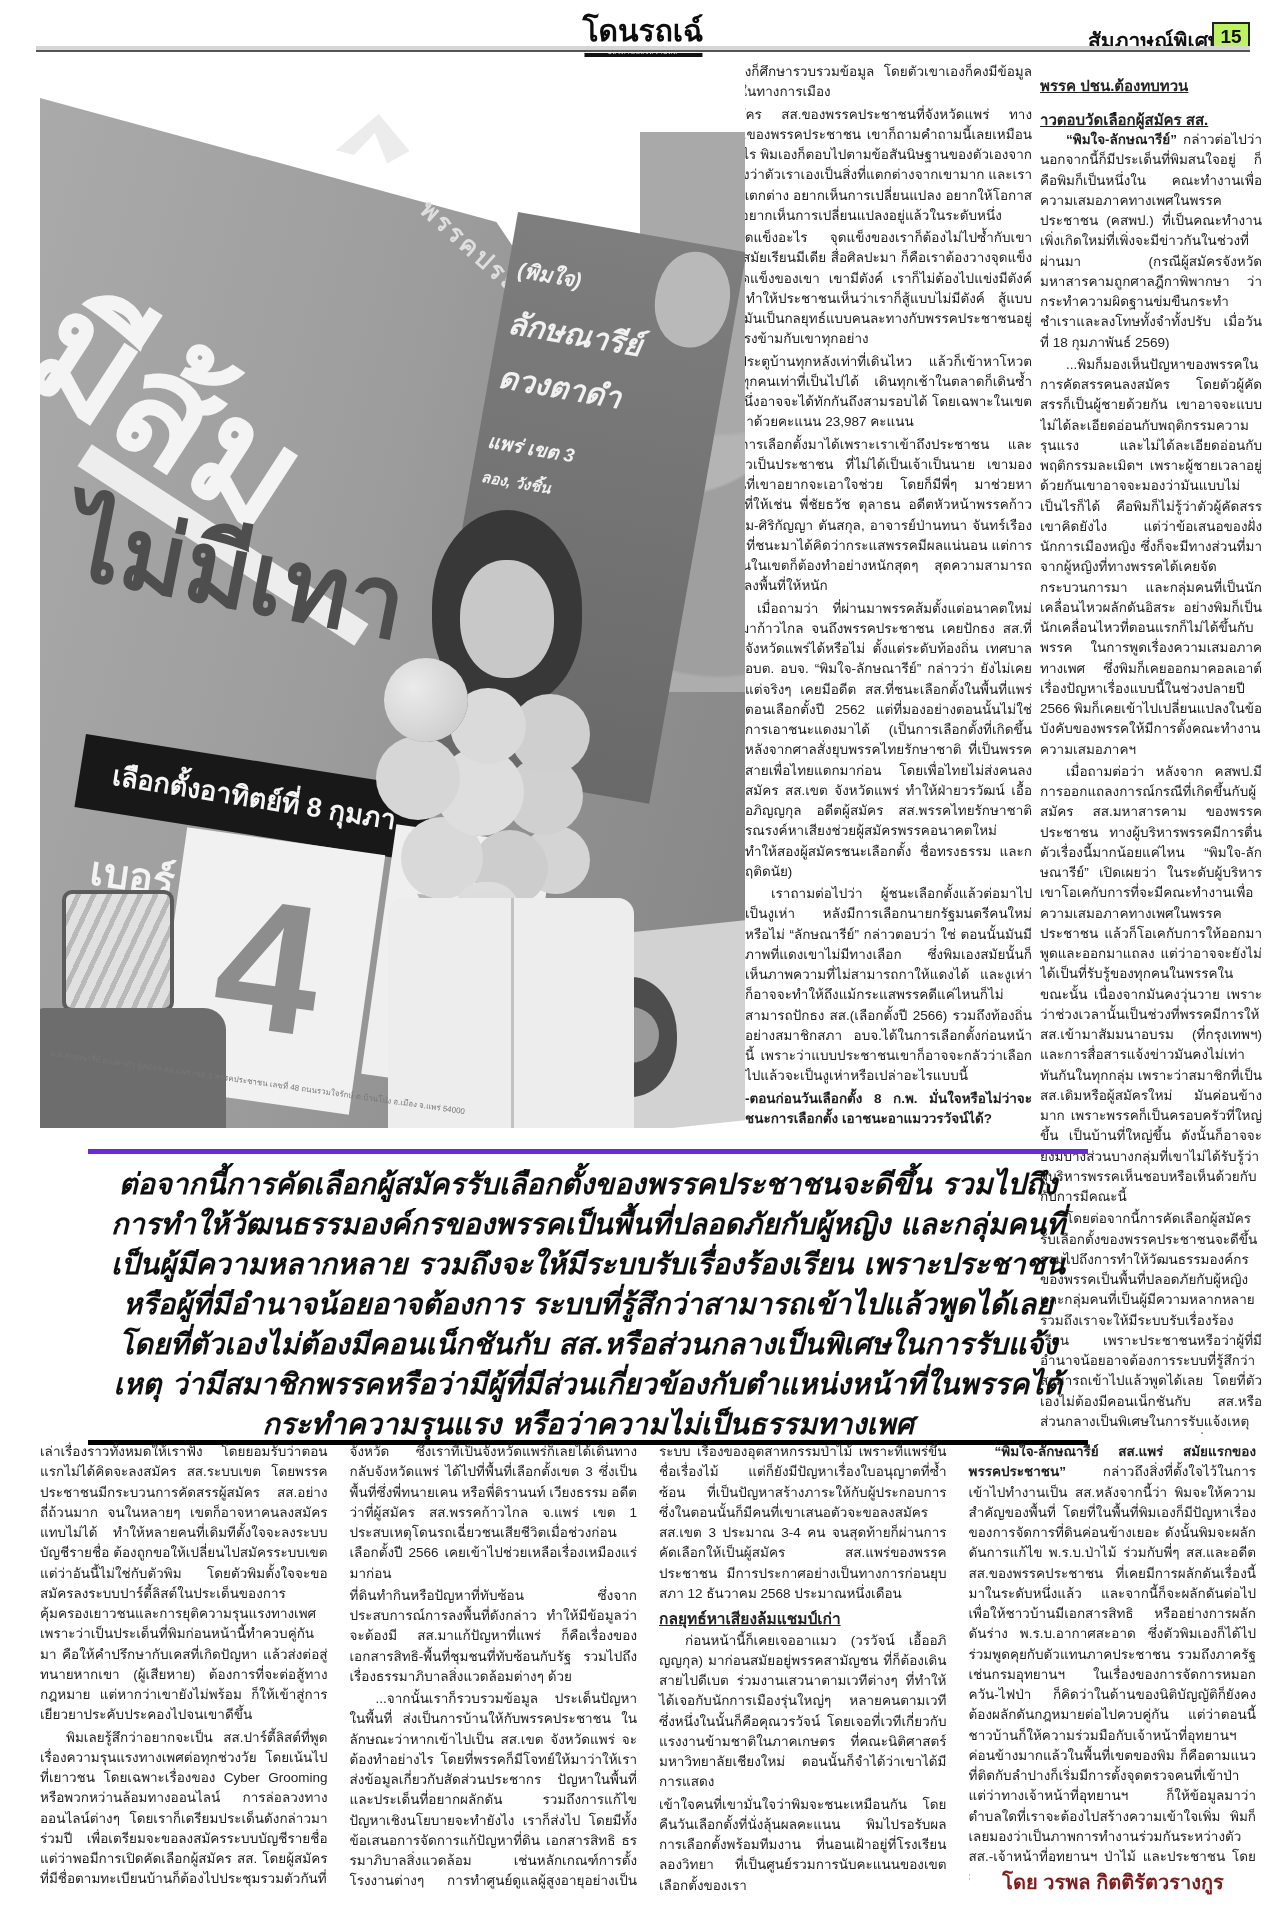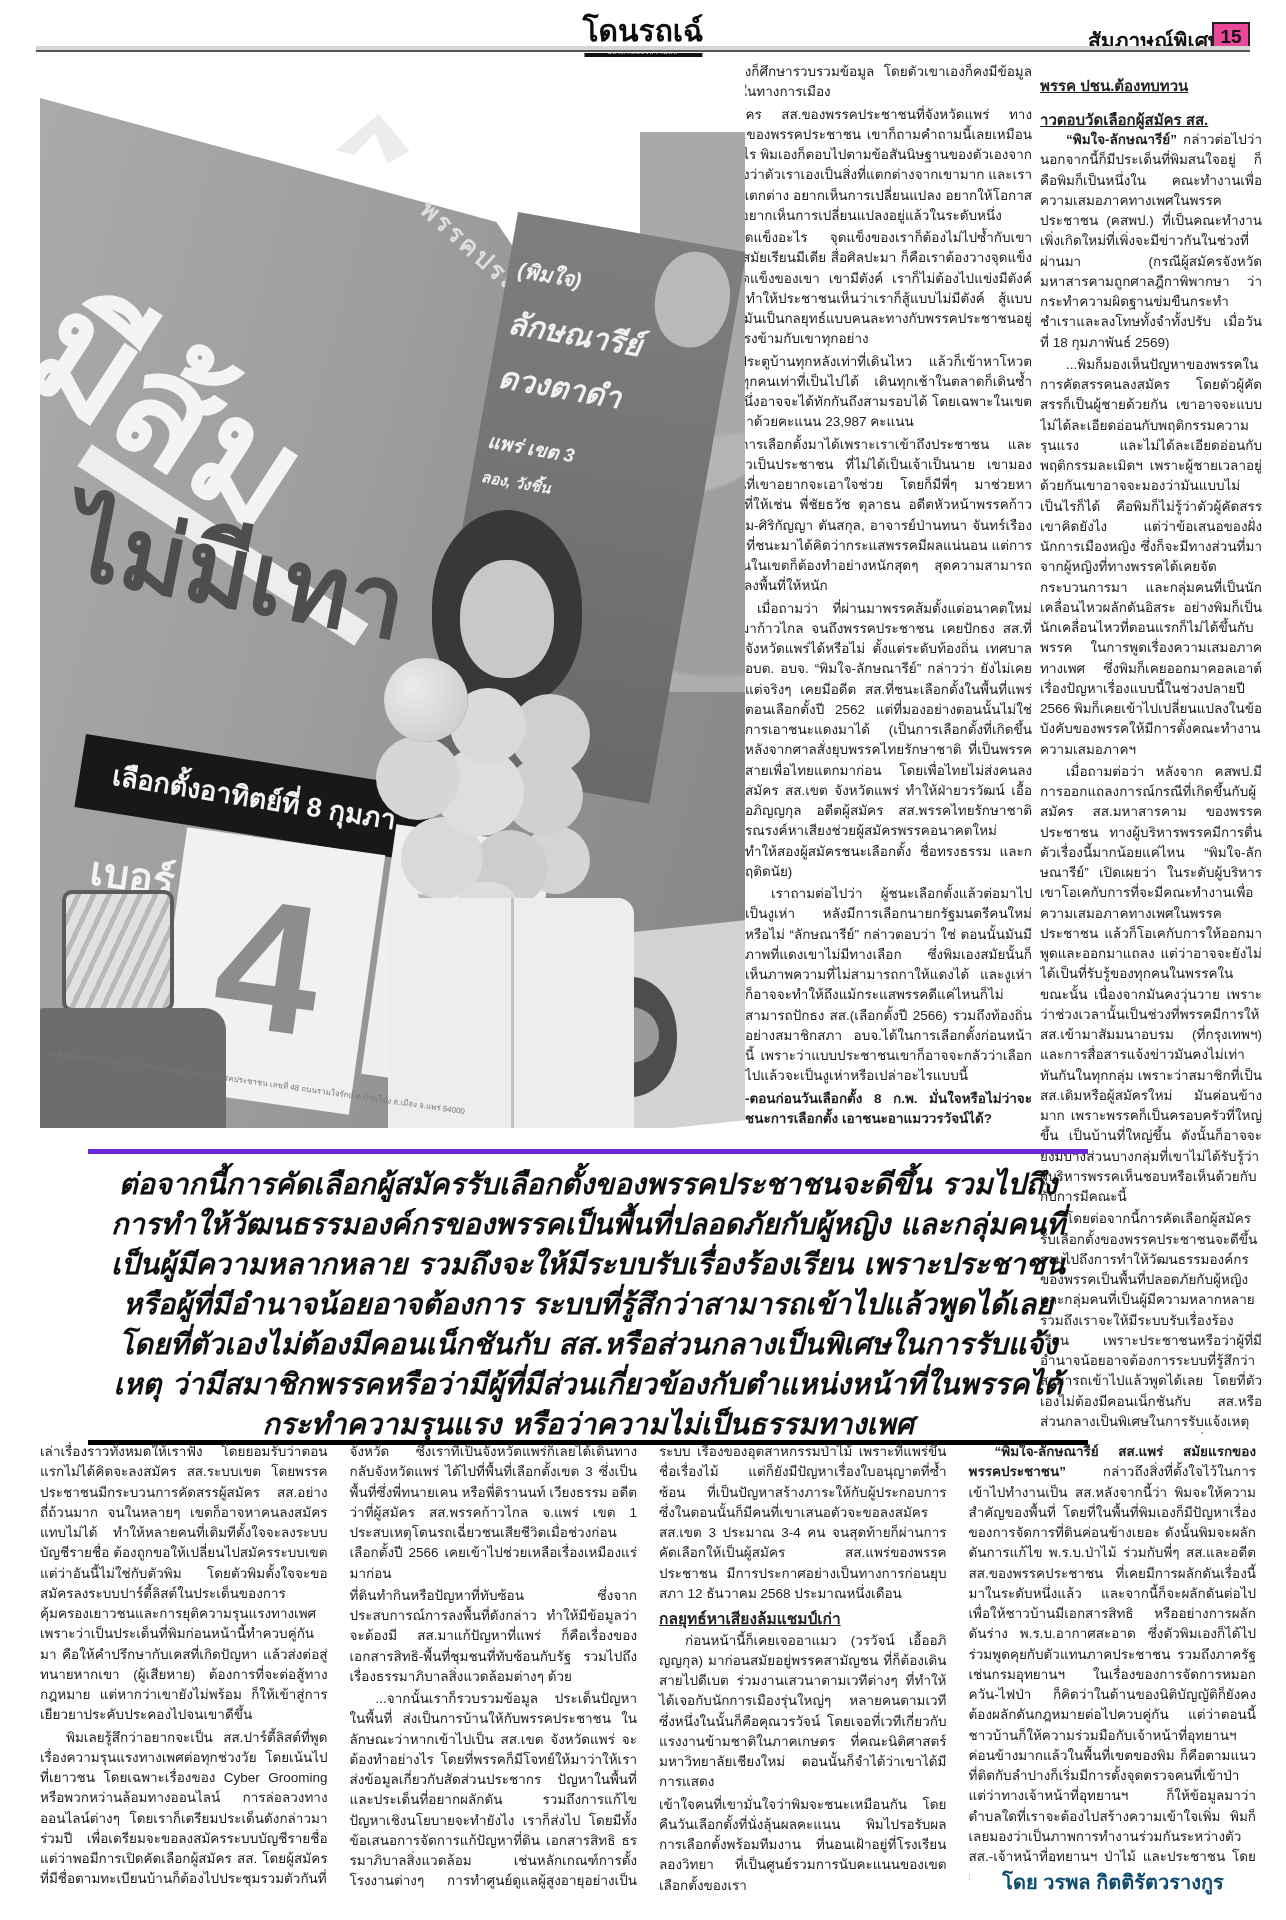--- a/index.html
+++ b/index.html
@@ -5,21 +5,21 @@
   html,body{margin:0;padding:0;background:#e9e9e9;}
   #page{position:relative;width:1286px;height:1920px;background:#ffffff;margin:0 auto;overflow:hidden;
         font-family:"Liberation Sans","DejaVu Sans",sans-serif;color:#1c1c1c;}
   
   #masthead{position:absolute;top:16px;left:50%;transform:translateX(-50%);text-align:center;}
   #masthead .logo{font-size:30px;font-weight:800;letter-spacing:0;color:#0d0d0d;line-height:1;}
   #masthead .tagbar{margin:2px auto 0;width:118px;height:9px;background:#111;color:#fff;font-size:6px;
         line-height:9px;text-align:center;letter-spacing:1px;overflow:hidden;}
   #section-label{position:absolute;top:24px;left:1088px;font-size:21px;font-weight:700;color:#111;}
   #page-number-box{position:absolute;top:22px;left:1212px;width:38px;height:29px;border:2px solid #222;
-        box-sizing:border-box;text-align:center;font-size:19px;font-weight:700;line-height:25px;color:#111;background:#ec4899;}
+        box-sizing:border-box;text-align:center;font-size:19px;font-weight:700;line-height:25px;color:#111;background:#bef264;}
   #header-rule{position:absolute;top:46px;left:36px;width:1214px;height:7px;
         background:linear-gradient(#d6d6d6 0 4px,#555 4px 6px,#fff 6px);}
   
   #top-main{position:absolute;left:40px;top:62px;width:992px;height:1066px;overflow:hidden;}
   #photo{float:left;width:705px;height:1066px;position:relative;overflow:hidden;background:#fff;
         shape-outside:polygon(0 0,488px 0,556px 300px,705px 620px,705px 1066px,0 1066px);shape-margin:14px;}
   .ph{position:absolute;}
   #truck{left:-30px;top:0;width:760px;height:1066px;
         clip-path:polygon(2% 3%,64% 15%,97% 50%,97% 90%,62% 100%,0 100%,0 6%);
         background:linear-gradient(105deg,#ababab 0%,#9d9d9d 45%,#8f8f8f 72%,#868686 100%);}
@@ -80,21 +80,21 @@
   
   #pull-quote{position:absolute;left:48px;top:1133px;width:1000px;height:296px;box-sizing:border-box;
         border-top:5px solid #6d28d9;border-bottom:5px solid #000;padding:10px 12px;overflow:hidden;}
   #pull-quote p{margin:0;font-family:"DejaVu Serif","Liberation Serif",serif;font-style:italic;font-weight:600;
         font-size:29px;line-height:1.38;text-align:center;color:#0f0f0f;}
   
   #bottom-cols{position:absolute;left:40px;top:1442px;width:1216px;height:460px;overflow:hidden;
         column-count:4;column-gap:22px;column-fill:auto;}
   #bottom-cols .subhead{font-size:15.5px;font-weight:700;text-decoration:underline;margin:4px 0 1px;text-indent:0;line-height:1.4;}
   #byline{position:absolute;left:970px;top:1862px;width:286px;text-align:center;font-size:20px;font-weight:800;
-        background:#fff;color:#0c4a6e;padding-top:4px;}
+        background:#fff;color:#7f1d1d;padding-top:4px;}
 </style>
 </head>
 <body>
 
 <div id="page">
 
   <div id="masthead">
     <div class="logo">โดนรถเฉ์</div>
     <div class="tagbar">อิสรภาพแห่งความคิด</div>
   </div>

